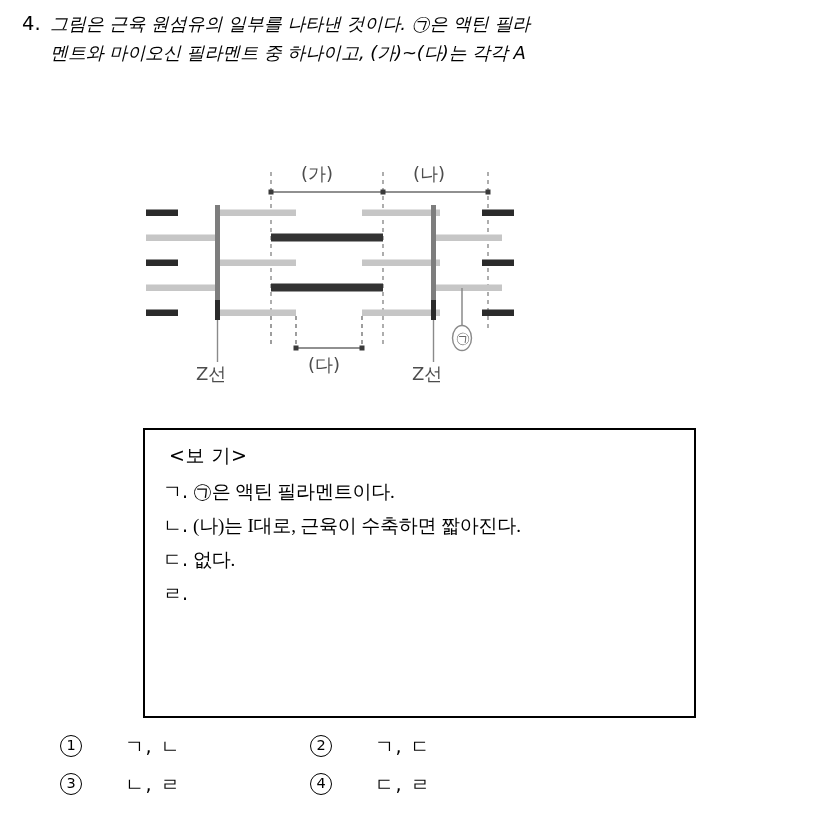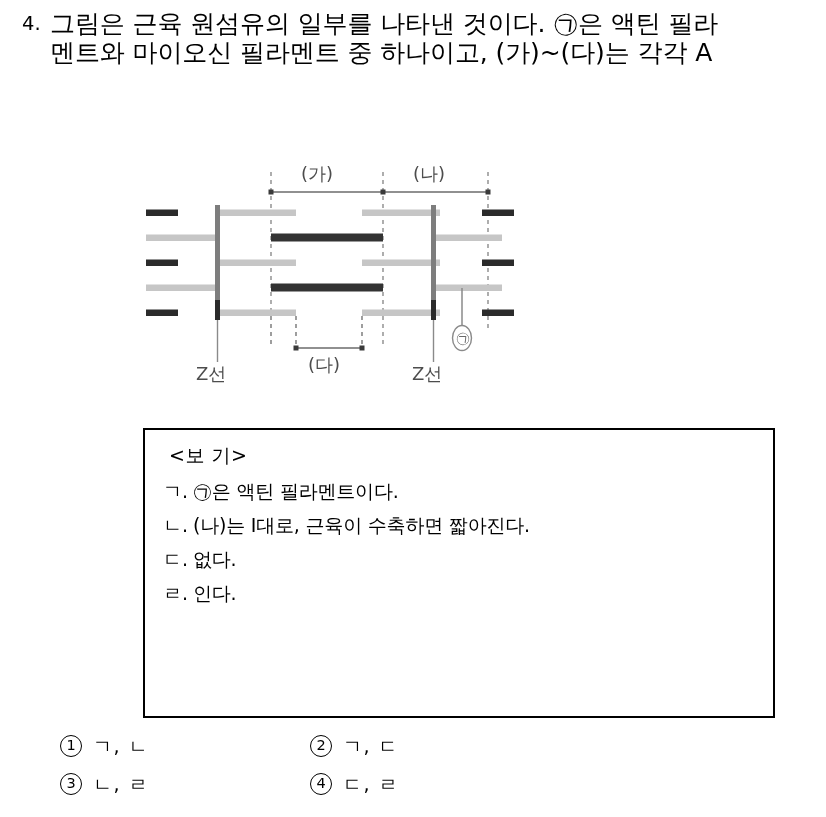--- a/index.html
+++ b/index.html
@@ -32,23 +32,24 @@
   #question-number {
     width: 28px;
     flex: 0 0 28px;
     font-size: 19.5px;
     line-height: 28.5px;
     text-align: left;
     letter-spacing: 0px;
   }
   #question-text {
     flex: 1 1 auto;
-    font-size: 25px;
+    font-size: 18px;
     line-height: 28.5px;
     letter-spacing: -0.1px;
+    font-style: italic;
   }
   #question-text .qline {
     display: block;
     white-space: nowrap;
   }
 
   
   #sarcomere-figure {
     position: absolute;
     left: 130px;
@@ -62,21 +63,21 @@
     top: 0;
     width: 400px;
     height: 245px;
   }
 
   
   #bogi-box {
     position: absolute;
     left: 143px;
     top: 428px;
-    width: 632px;
+    width: 553px;
     height: 290px;
     border: 2px solid #000000;
     box-sizing: border-box;
     background: #ffffff;
   }
   #bogi-title {
     position: absolute;
     left: 24px;
     top: 12px;
     font-size: 19px;
@@ -102,20 +103,21 @@
     letter-spacing: 0px;
   }
   .bogi-text {
     flex: 1 1 auto;
     font-size: 19px;
     line-height: 31px;
     letter-spacing: -0.2px;
   }
   .bogi-text .bline {
     display: block;
+    font-family: Liberation Serif, serif;
   }
 
   
   #answer-choices {
     position: absolute;
     left: 60px;
     top: 735px;
     width: 700px;
   }
   .choice-row {
@@ -138,20 +140,21 @@
     font-size: 14.5px;
     line-height: 1;
     margin-right: 11px;
     box-sizing: border-box;
     padding-bottom: 1px;
   }
   .choice-text {
     font-size: 19px;
     line-height: 22px;
     letter-spacing: 1.5px;
+    margin-left: 32px;
   }
 </style>
 </head>
 <body>
 
 <div id="question-stem">
   <div class="stem-row">
     <div id="question-number">4.</div>
     <div id="question-text">
       <span class="qline">그림은 근육 원섬유의 일부를 나타낸 것이다. ㉠은 액틴 필라</span>
@@ -285,21 +288,20 @@
     <div class="bogi-item">
       <div class="bogi-marker">ㄷ.</div>
       <div class="bogi-text">
         <span class="bline">없다.</span>
       </div>
     </div>
 
     <div class="bogi-item">
       <div class="bogi-marker">ㄹ.</div>
       <div class="bogi-text">
-        <span class="bline">인다.</span>
       </div>
     </div>
 
   </div>
 </div>
 
 <div id="answer-choices">
 
   <div class="choice-row">
     <div class="choice">

